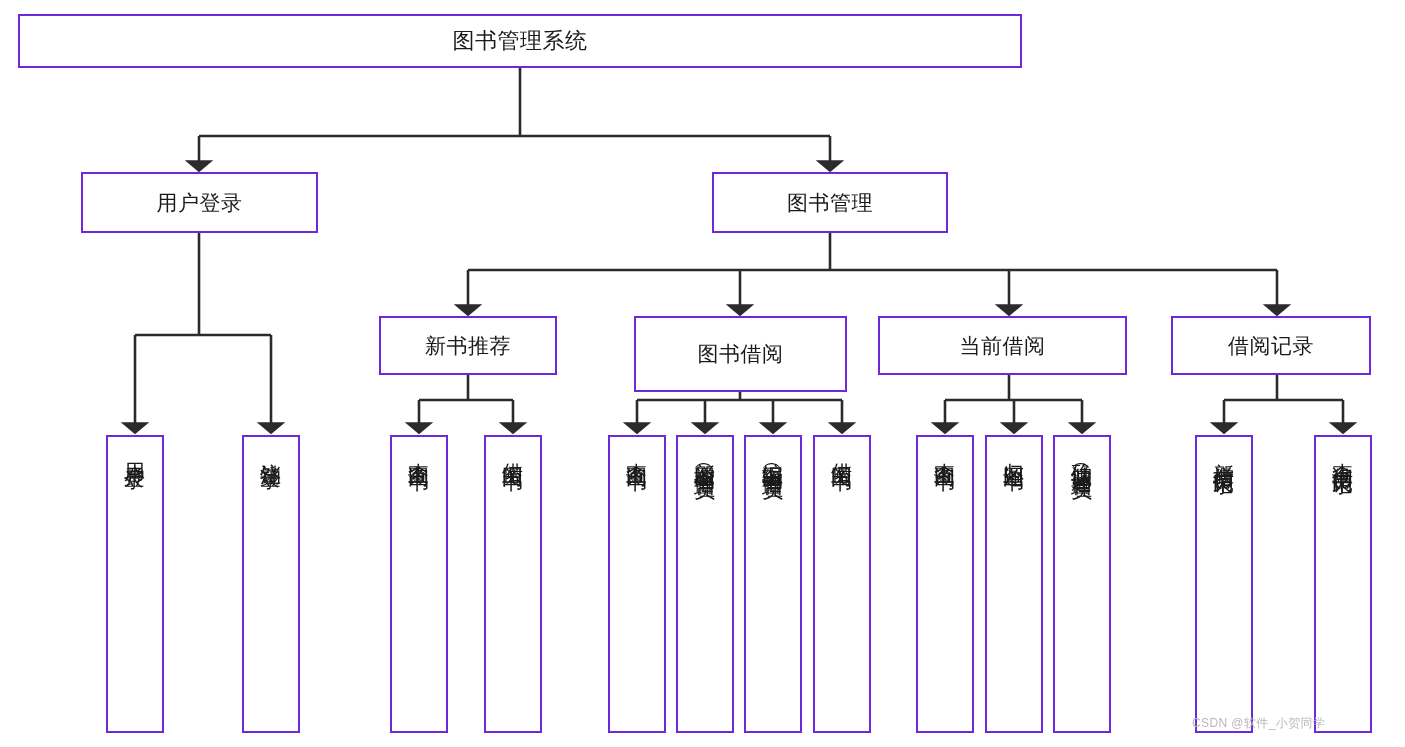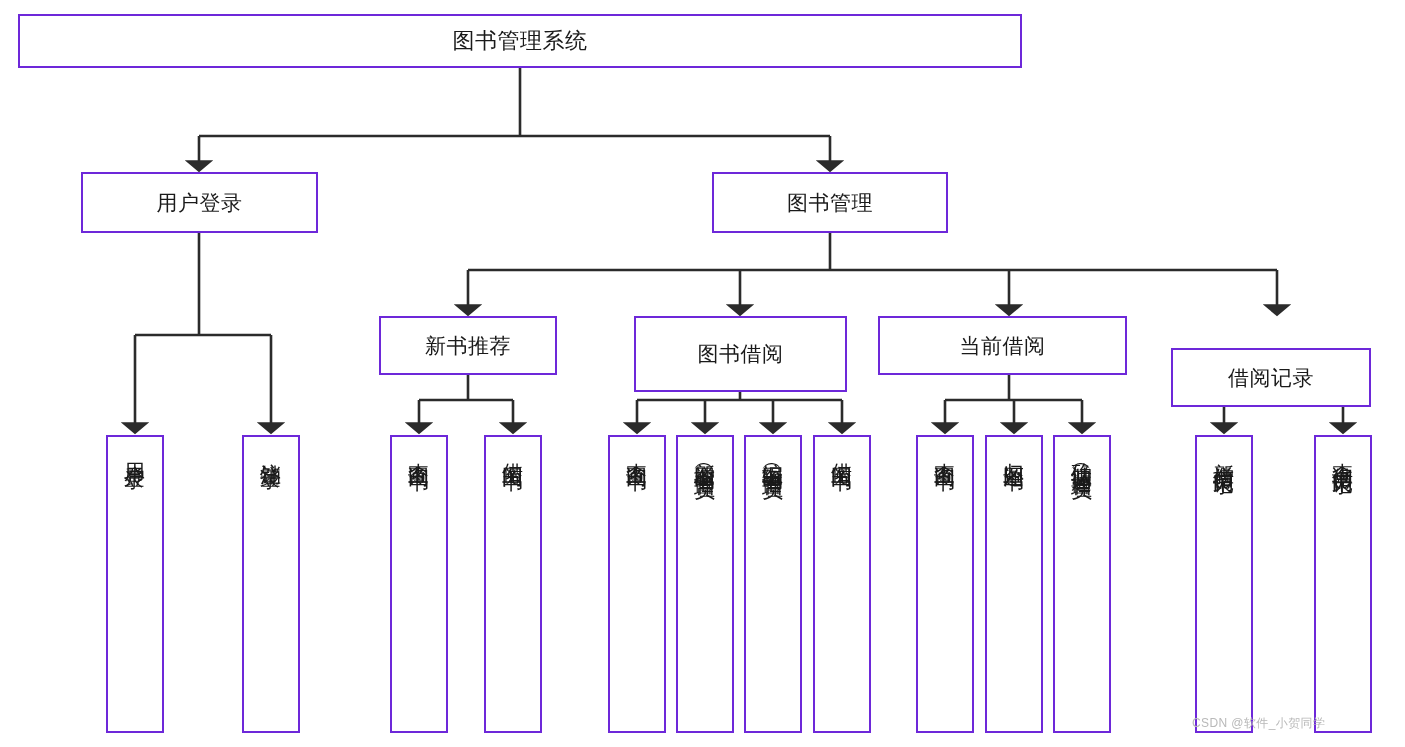--- a/index.html
+++ b/index.html
@@ -141,21 +141,21 @@
 
   <div class="node horiz" style="left:362px; top:316px; width:178px; height:59px;margin-left:17px;">
     <span class="label">新书推荐</span>
   </div>
   <div class="node horiz" style="left:634px; top:316px; width:213px; height:76px;">
     <span class="label">图书借阅</span>
   </div>
   <div class="node horiz" style="left:878px; top:316px; width:249px; height:59px;">
     <span class="label">当前借阅</span>
   </div>
-  <div class="node horiz" style="left:1171px; top:316px; width:200px; height:59px;margin-top:32px;">
+  <div class="node horiz" style="left:1171px; top:316px; width:200px; height:59px;">
     <span class="label">借阅记录</span>
   </div>
 
   <div class="node vert" style="left:106px; top:435px; width:58px; height:298px;">
     <span class="label">用户登录</span>
   </div>
   <div class="node vert" style="left:242px; top:435px; width:58px; height:298px;">
     <span class="label">注销登录</span>
   </div>
 

